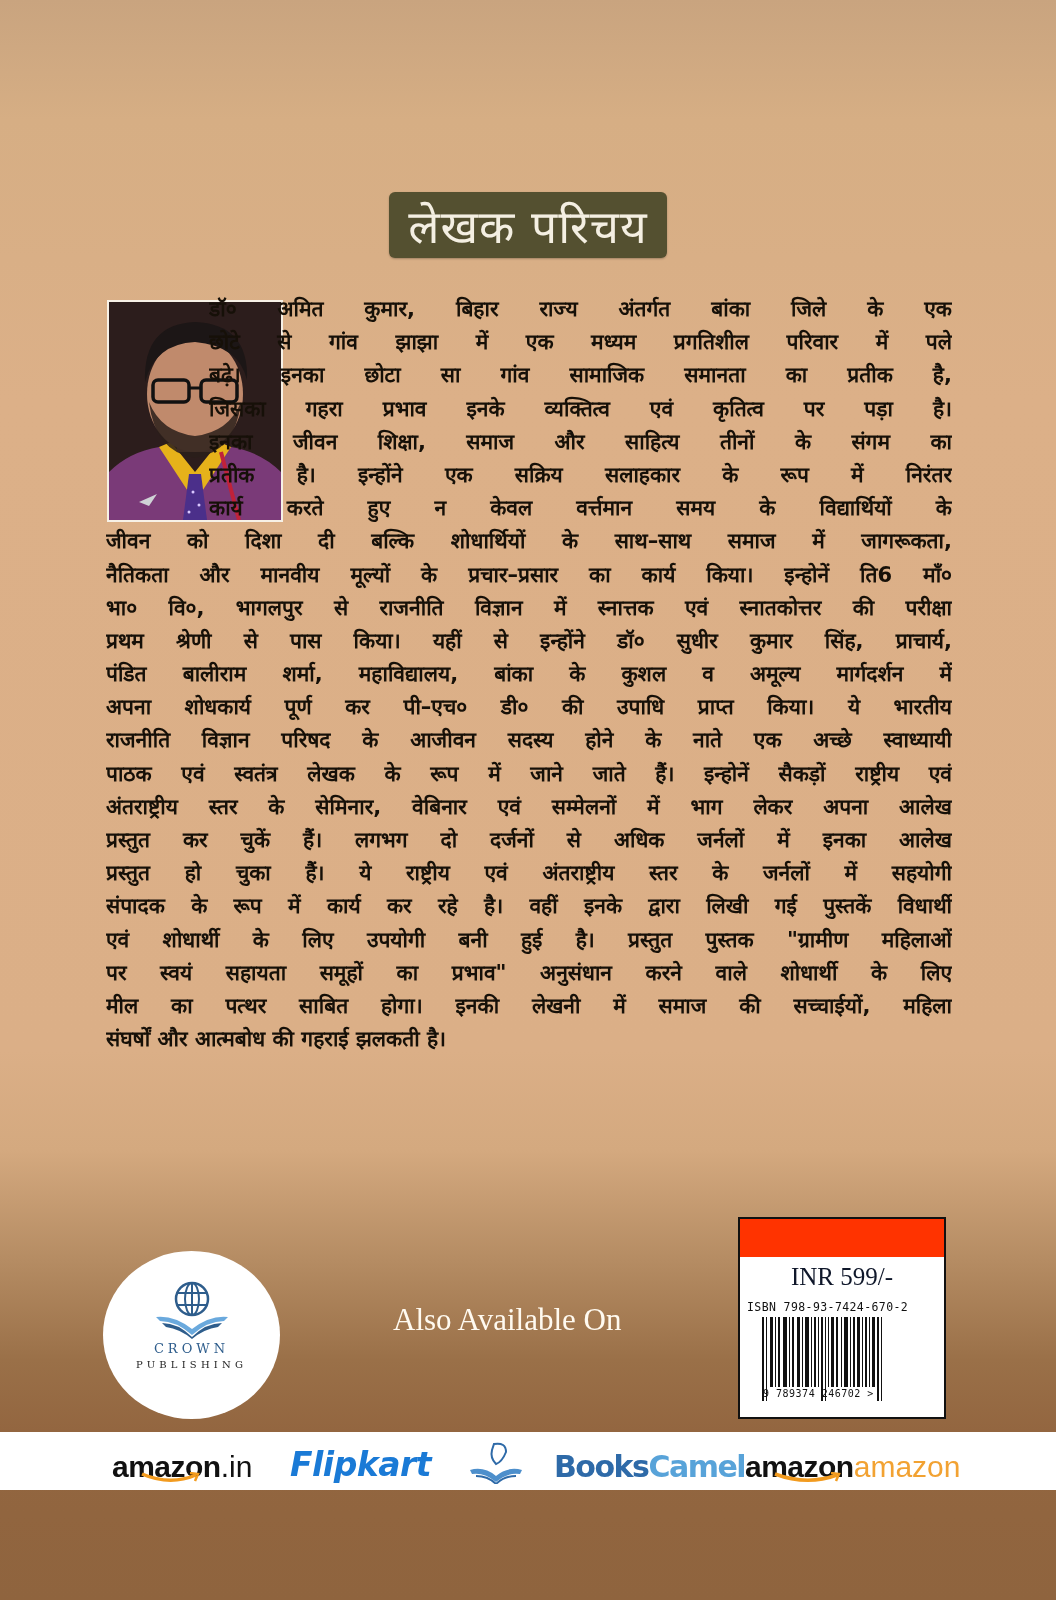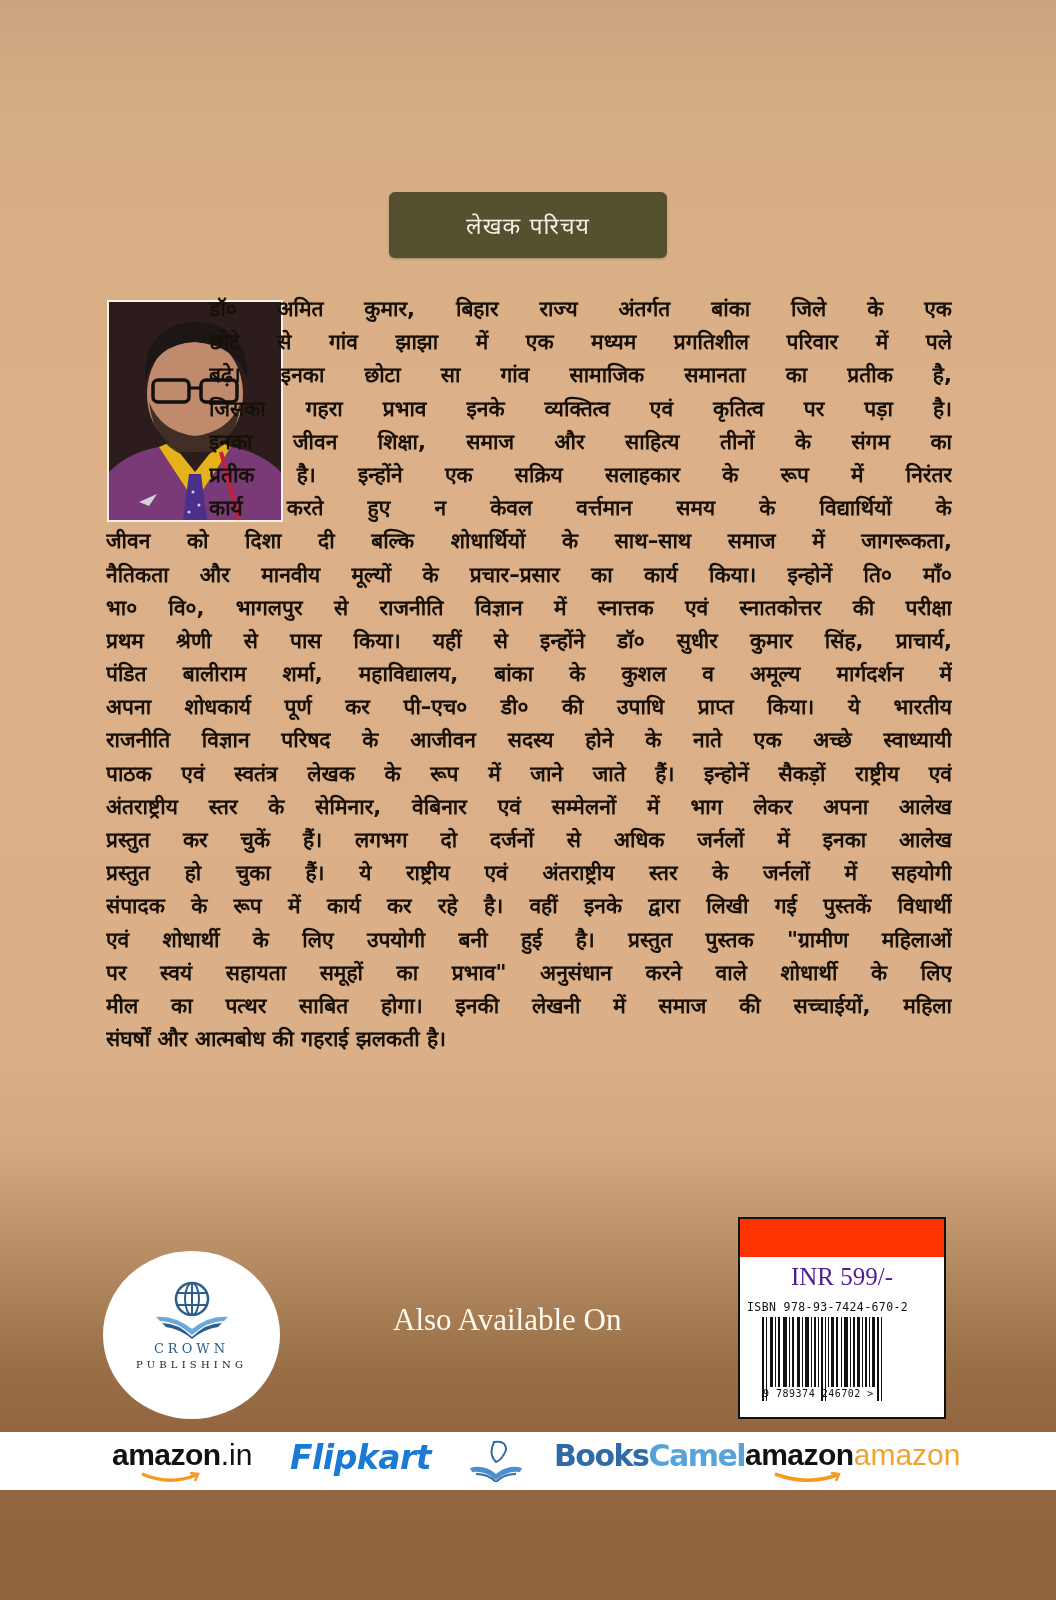--- a/index.html
+++ b/index.html
@@ -11,21 +11,21 @@
       #d4a97f 1150px, #b58c63 1260px, #9a7048 1360px, #936640 1430px,
       #8f643e 1600px);
   }
   .title-box {
     position: absolute; left: 389px; top: 192px; width: 278px; height: 66px;
     background: #545030; border-radius: 6px;
     display: flex; align-items: center; justify-content: center;
     box-shadow: 0 1px 2px rgba(0,0,0,0.25);
   }
   .title-box span {
-    color: #f4efe2; font-size: 23px; letter-spacing: 1px;
+    color: #f4efe2; font-size: 46px; letter-spacing: 1px;
     font-family: "DejaVu Sans", sans-serif;
   }
   .photo {
     position: absolute; left: 107px; top: 300px; width: 176px; height: 222px;
     border: 2px solid #f7f1e6; box-sizing: border-box; overflow: hidden;
     background: #2b1c1c;
   }
   .bio {
     position: absolute; left: 106px; top: 293px; width: 846px;
     font-family: "DejaVu Sans", sans-serif; font-weight: bold;
@@ -56,37 +56,37 @@
     position: absolute; left: 393px; top: 1302px; width: 270px; text-align: left;
     font-family: "Liberation Serif", serif; color: #fffaf0; font-size: 31px;
   }
   .price-box {
     position: absolute; left: 738px; top: 1217px; width: 208px; height: 202px;
     background: #ffffff; border: 2px solid #111; box-sizing: border-box;
   }
   .price-band { height: 38px; background: #ff3300; }
   .price {
     text-align: center; font-family: "Liberation Serif", serif; font-size: 25px;
-    color: #4c1d95; margin-top: 5px; height: 30px; line-height: 30px;
+    color: #0f172a; margin-top: 5px; height: 30px; line-height: 30px;
   }
   .isbn {
     font-family: "DejaVu Sans Mono", monospace; font-size: 11.5px; color: #111;
     margin: 8px 0 0 7px; letter-spacing: 0.4px; white-space: nowrap;
   }
   .barcode { margin: 3px 0 0 16px; height: 84px; width: 154px; position: relative; }
   .barcode-digits {
     position: absolute; left: 7px; bottom: 2px;
     font-family: "DejaVu Sans Mono", monospace; font-size: 10px; color: #111;
     white-space: nowrap; letter-spacing: 0.5px;
   }
   .stores {
     position: absolute; left: 0; top: 1432px; width: 1056px; height: 58px;
     background: #ffffff; display: flex; align-items: center;
   }
-  .store { position: absolute; top: 6px; height: 46px; display: flex; align-items: flex-start; }
+  .store { position: absolute; top: 6px; height: 46px; display: flex; align-items: flex-end; }
   .amz-text { font-family: "Liberation Sans", sans-serif; font-weight: bold; font-size: 30px; color: #111; letter-spacing: -0.5px; }
   .amz-in { font-family: "Liberation Sans", sans-serif; font-size: 30px; color: #111; font-weight: normal; }
   .flip { font-family: "DejaVu Sans", sans-serif; font-weight: bold; font-style: italic; font-size: 33px; color: #1a7ad6; letter-spacing: -0.5px; }
   .bc1 { font-family: "DejaVu Sans", sans-serif; font-weight: bold; font-size: 30px; color: #2e6aa8; letter-spacing: -1.5px; }
   .bc2 { font-family: "DejaVu Sans", sans-serif; font-weight: bold; font-size: 30px; color: #58a3d9; letter-spacing: -1.5px; }
   .kindle { font-family: "Liberation Sans", sans-serif; font-size: 30px; color: #f2a232; }
   .smile { position: absolute; }
 </style>
 </head>
 <body>
@@ -128,21 +128,21 @@
 
 <div class="bio">
   <div class="line indent">डॉ० अमित कुमार, बिहार राज्य अंतर्गत बांका जिले के एक</div>
   <div class="line indent">छोटे से गांव झाझा में एक मध्यम प्रगतिशील परिवार में पले</div>
   <div class="line indent">बढ़े। इनका छोटा सा गांव सामाजिक समानता का प्रतीक है,</div>
   <div class="line indent">जिसका गहरा प्रभाव इनके व्यक्तित्व एवं कृतित्व पर पड़ा है।</div>
   <div class="line indent">इनका जीवन शिक्षा, समाज और साहित्य तीनों के संगम का</div>
   <div class="line indent">प्रतीक है। इन्होंने एक सक्रिय सलाहकार के रूप में निरंतर</div>
   <div class="line indent">कार्य करते हुए न केवल वर्त्तमान समय के विद्यार्थियों के</div>
   <div class="line">जीवन को दिशा दी बल्कि शोधार्थियों के साथ–साथ समाज में जागरूकता,</div>
-  <div class="line">नैतिकता और मानवीय मूल्यों के प्रचार–प्रसार का कार्य किया। इन्होनें ति० माँ०</div>
+  <div class="line">नैतिकता और मानवीय मूल्यों के प्रचार–प्रसार का कार्य किया। इन्होनें ति6 माँ०</div>
   <div class="line">भा० वि०, भागलपुर से राजनीति विज्ञान में स्नात्तक एवं स्नातकोत्तर की परीक्षा</div>
   <div class="line">प्रथम श्रेणी से पास किया। यहीं से इन्होंने डॉ० सुधीर कुमार सिंह, प्राचार्य,</div>
   <div class="line">पंडित बालीराम शर्मा, महाविद्यालय, बांका के कुशल व अमूल्य मार्गदर्शन में</div>
   <div class="line">अपना शोधकार्य पूर्ण कर पी–एच० डी० की उपाधि प्राप्त किया। ये भारतीय</div>
   <div class="line">राजनीति विज्ञान परिषद के आजीवन सदस्य होने के नाते एक अच्छे स्वाध्यायी</div>
   <div class="line">पाठक एवं स्वतंत्र लेखक के रूप में जाने जाते हैं। इन्होनें सैकड़ों राष्ट्रीय एवं</div>
   <div class="line">अंतराष्ट्रीय स्तर के सेमिनार, वेबिनार एवं सम्मेलनों में भाग लेकर अपना आलेख</div>
   <div class="line">प्रस्तुत कर चुकें हैं। लगभग दो दर्जनों से अधिक जर्नलों में इनका आलेख</div>
   <div class="line">प्रस्तुत हो चुका हैं। ये राष्ट्रीय एवं अंतराष्ट्रीय स्तर के जर्नलों में सहयोगी</div>
   <div class="line">संपादक के रूप में कार्य कर रहे है। वहीं इनके द्वारा लिखी गई पुस्तकें विधार्थी</div>
@@ -164,21 +164,21 @@
   </svg>
   <div class="logo-name">CROWN</div>
   <div class="logo-sub">PUBLISHING</div>
 </div>
 
 <div class="also">Also Available On</div>
 
 <div class="price-box">
   <div class="price-band"></div>
   <div class="price">INR 599/-</div>
-  <div class="isbn">ISBN 978-93-7424-670-2</div>
+  <div class="isbn">ISBN 798-93-7424-670-2</div>
   <div class="barcode">
     <svg width="154" height="84" viewBox="0 0 154 84">
       <g fill="#111">
         <rect x="6" y="0" width="2" height="84"></rect>
           <rect x="10" y="0" width="1" height="84"></rect>
         <rect x="14" y="0" width="3" height="70"></rect>
           <rect x="19" y="0" width="1" height="70"></rect>
         <rect x="22" y="0" width="2" height="70"></rect>
           <rect x="27" y="0" width="4" height="70"></rect>
         <rect x="33" y="0" width="1" height="70"></rect>

